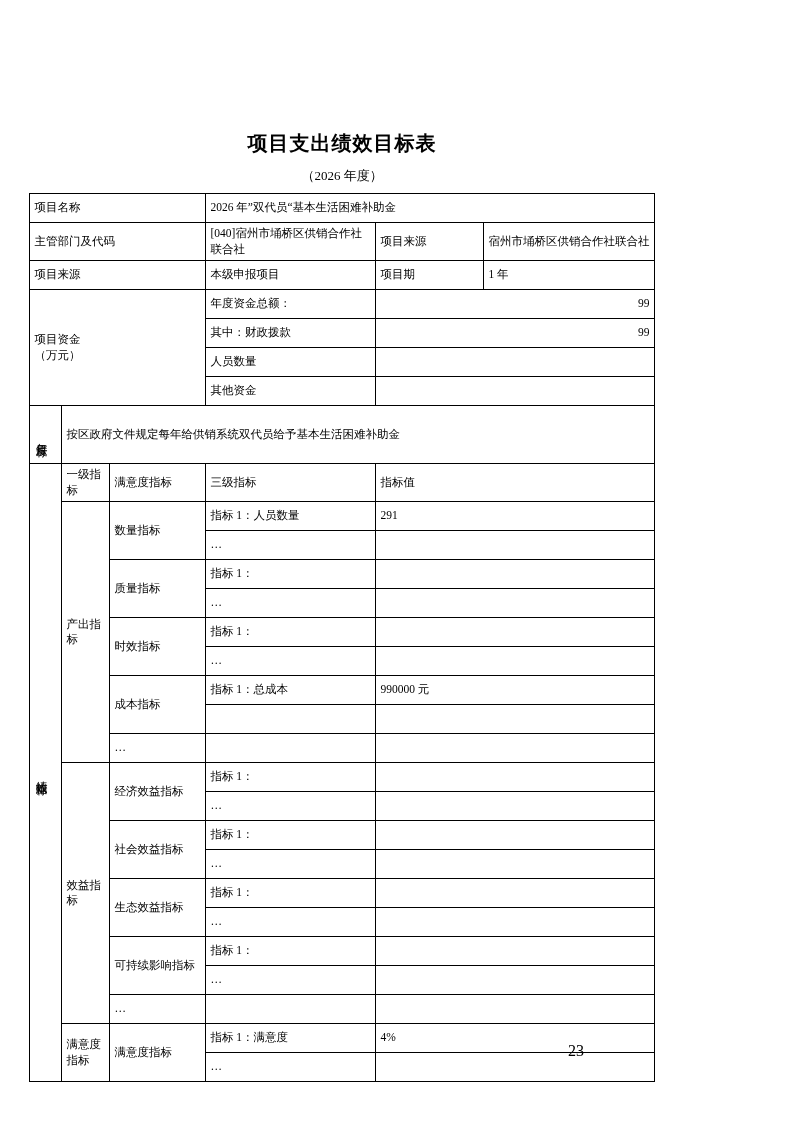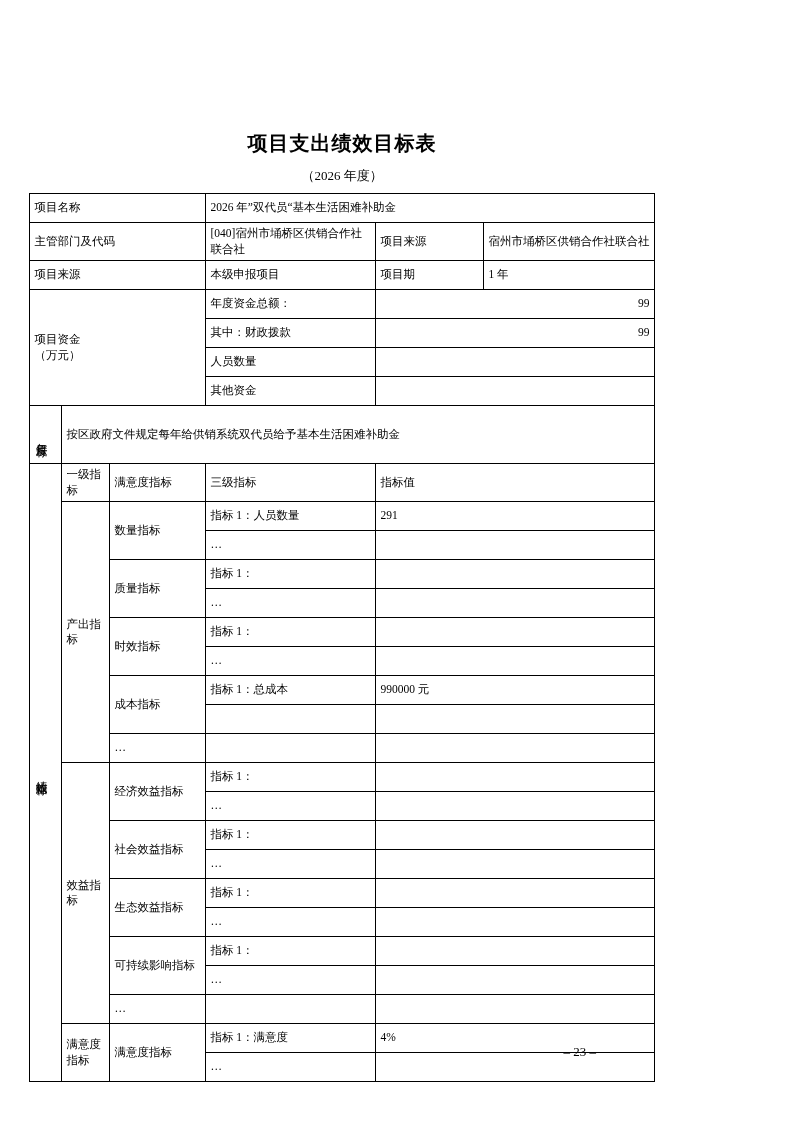--- a/index.html
+++ b/index.html
@@ -59,21 +59,21 @@
     display: inline-block;
     line-height: 1.15;
     letter-spacing: 1px;
   }
   .pad-r { padding-right: 8px; margin-left: 15px; }
   .small { font-size: 11px; }
   .footer {
     position: absolute;
     right: 88px;
     bottom: 62px;
-    font-size: 13px;
+    font-size: 16px;
   }
   .twoline { line-height: 1.3; }
 </style>
 </head>
 <body>
 
 <div class="page">
 
   <div class="doc-title">项目支出绩效目标表</div>
   <div class="doc-subtitle">（2026 年度）</div>

